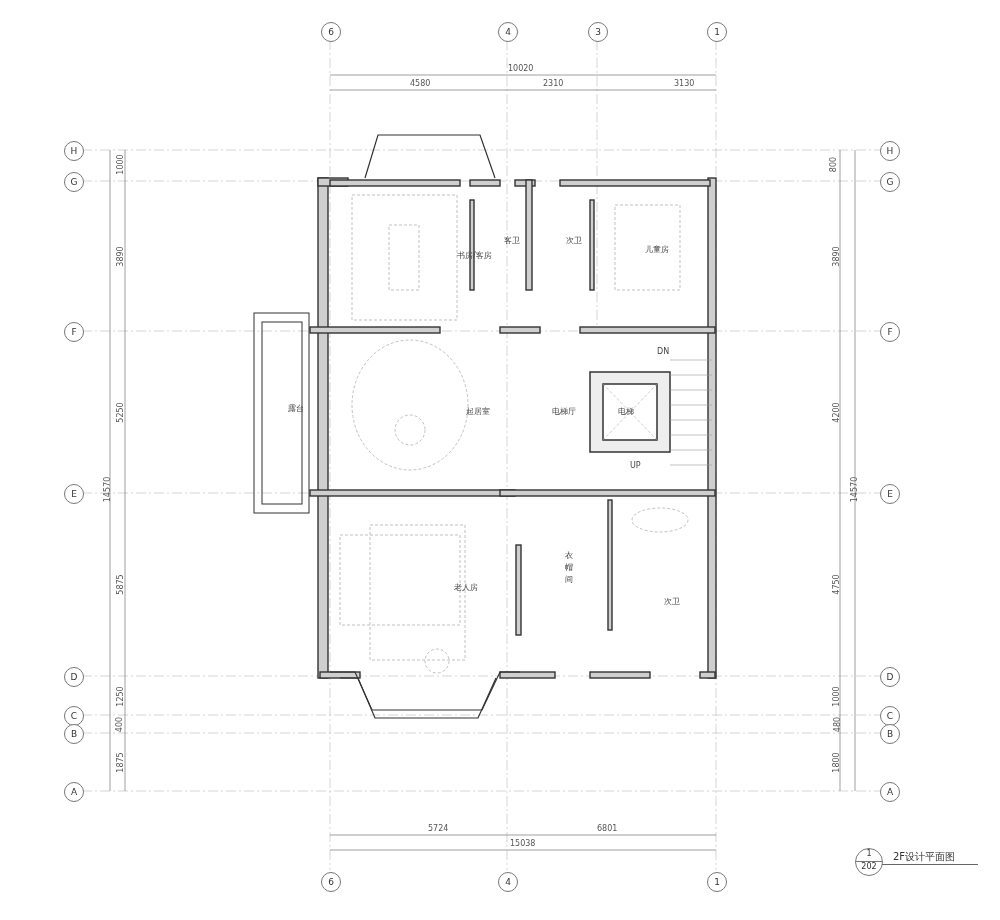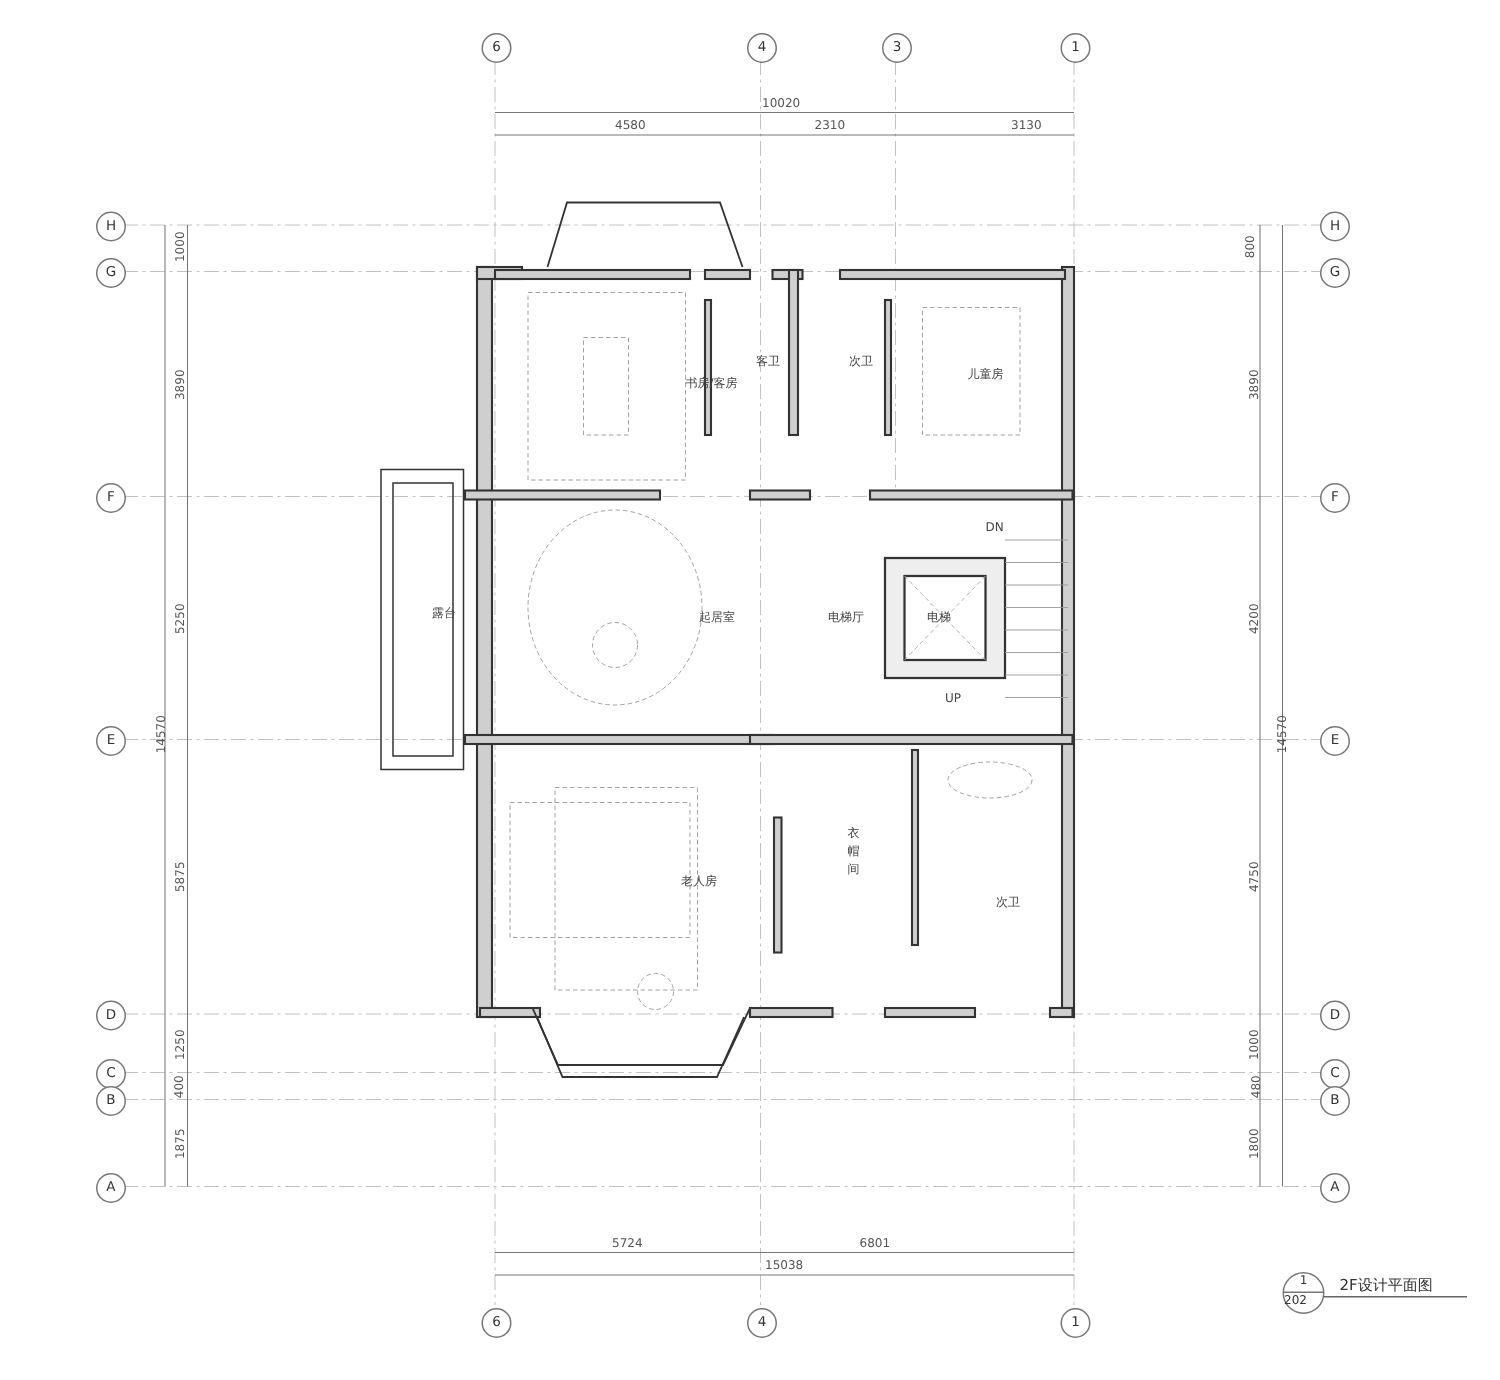--- a/index.html
+++ b/index.html
@@ -135,22 +135,22 @@
 <div class="bubble" style="left:880px;top:667px;">D</div>
 <div class="bubble" style="left:880px;top:706px;">C</div>
 <div class="bubble" style="left:880px;top:724px;">B</div>
 <div class="bubble" style="left:880px;top:782px;">A</div>
 
 <span class="lbl" style="left:508px;top:64px;">10020</span>
 <span class="lbl" style="left:410px;top:79px;">4580</span>
 <span class="lbl" style="left:543px;top:79px;">2310</span>
 <span class="lbl" style="left:646px;top:79px;margin-left:28px;">3130</span>
 
-<span class="lbl" style="left:408px;top:824px;">5724</span>
-<span class="lbl" style="left:573px;top:824px;">6801</span>
+<span class="lbl" style="left:428px;top:824px;">5724</span>
+<span class="lbl" style="left:597px;top:824px;">6801</span>
 <span class="lbl" style="left:510px;top:839px;">15038</span>
 
 <span class="lbl vtext" style="left:110px;top:160px;">1000</span>
 <span class="lbl vtext" style="left:110px;top:252px;">3890</span>
 <span class="lbl vtext" style="left:110px;top:408px;">5250</span>
 <span class="lbl vtext" style="left:110px;top:580px;">5875</span>
 <span class="lbl vtext" style="left:110px;top:692px;">1250</span>
 <span class="lbl vtext" style="left:112px;top:720px;">400</span>
 <span class="lbl vtext" style="left:110px;top:758px;">1875</span>
 <span class="lbl vtext" style="left:95px;top:485px;">14570</span>
@@ -174,16 +174,16 @@
 <span class="room" style="left:618px;top:406px;">电梯</span>
 <span class="room" style="left:628px;top:347px;padding-left:29px;">DN</span>
 <span class="room" style="left:630px;top:461px;">UP</span>
 <span class="room" style="left:454px;top:582px;">老人房</span>
 <span class="room" style="left:565px;top:550px;width:10px;white-space:normal;line-height:12px;">衣帽间</span>
 <span class="room" style="left:664px;top:596px;">次卫</span>
 
 <div style="position:absolute;left:855px;top:848px;width:26px;height:26px;border:1px solid #777;border-radius:50%;background:#fff;">
   <div style="position:absolute;left:0;top:12px;width:26px;border-top:1px solid #777;"></div>
   <span style="position:absolute;left:0;width:26px;top:0;text-align:center;font-size:8px;color:#333;">1</span>
-  <span style="position:absolute;left:0;width:26px;top:13px;font-size:8px;color:#333;">202</span>
+  <span style="position:absolute;left:0;width:26px;top:13px;text-align:center;font-size:8px;color:#333;">202</span>
 </div>
 <span class="title-text" style="left:893px;top:850px;">2F设计平面图</span>
 <div style="position:absolute;left:882px;top:864px;width:96px;border-top:1px solid #666;"></div>
 
 </body></html>

